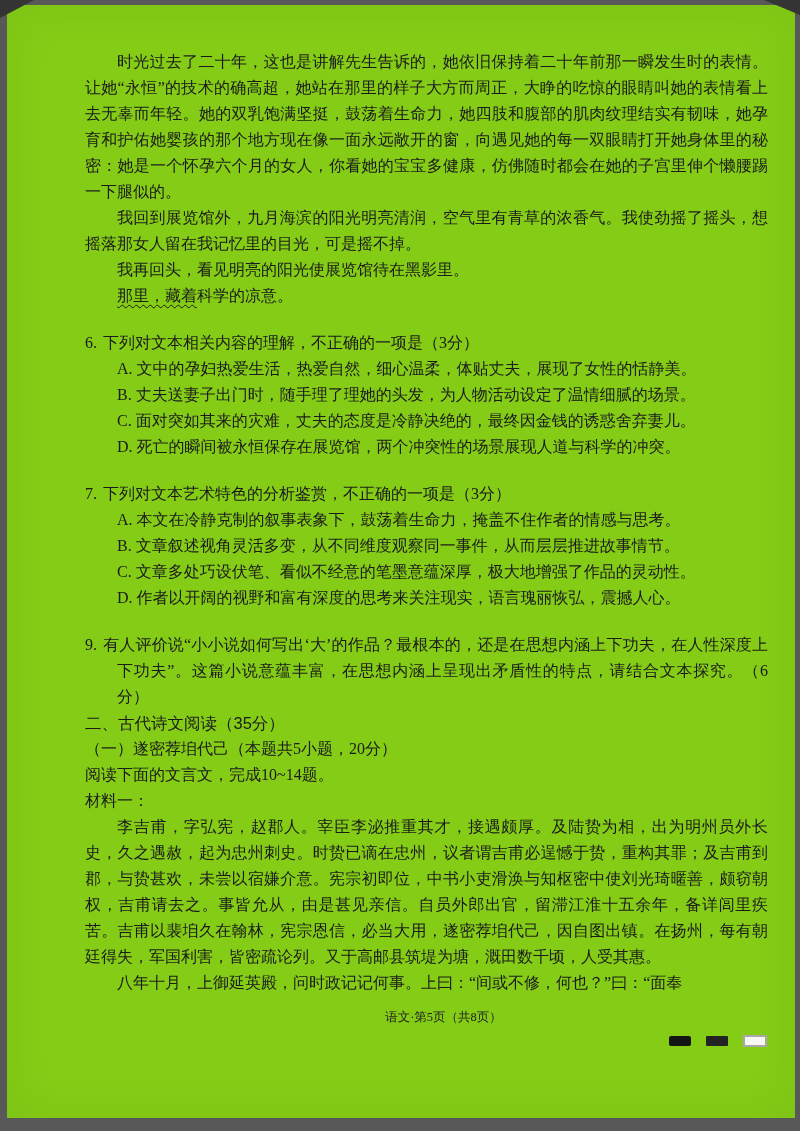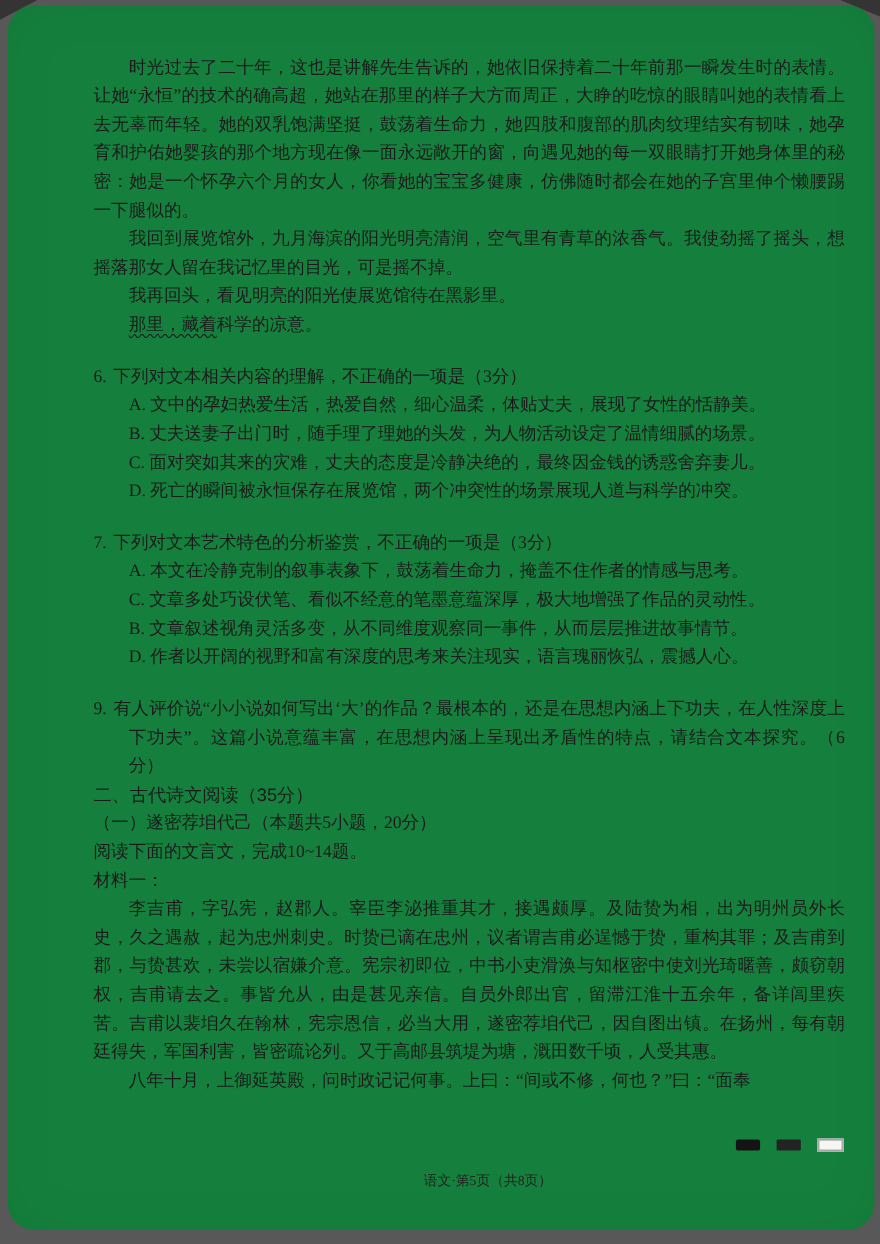--- a/index.html
+++ b/index.html
@@ -6,23 +6,22 @@
   html,body { width:800px; height:1131px; }
   body {
     position:relative;
     background:#585858;
     overflow:hidden;
     font-family:"Liberation Serif","DejaVu Serif",serif;
   }
   .page {
     position:absolute;
     left:7px; top:5px; right:5px; bottom:13px;
-    background:#15803d;
+    background:#84cc16;
     box-shadow: inset 0 0 50px rgba(0,0,0,0.05);
-    border-radius: 24px;
   }
   .corner-tl {
     position:absolute; top:0; left:0; width:0; height:0;
     border-top:18px solid #343434; border-right:34px solid transparent; z-index:5;
   }
   .corner-tr {
     position:absolute; top:0; right:0; width:0; height:0;
     border-top:15px solid #343434; border-left:36px solid transparent; z-index:5;
   }
   .content {
@@ -47,21 +46,21 @@
   .hang { padding-left:2em; text-indent:-2em;margin-top:21px; }
   .q-num { margin-right:6px; }
   .q-option { padding-left:2em; }
   .sec-title {
     font-weight:400;
     font-family:"Liberation Sans","DejaVu Sans",sans-serif;
     font-size:16.5px;
   }
   .footer {
     position:absolute;
-    top:1060px; left:0; right:0;
+    top:1004px; left:0; right:0;
     text-align:center;
     padding-left:85px;
     font-size:12.5px;
     color:#222;
   }
   .marks {
     position:absolute;
     top:1030px; right:28px;
     display:flex; gap:15px; align-items:center;
   }
@@ -91,22 +90,22 @@
       <div class="q-stem hang"><span class="q-num">6.</span><span>下列对文本相关内容的理解，不正确的一项是（3分）</span></div>
       <div class="q-option">A. 文中的孕妇热爱生活，热爱自然，细心温柔，体贴丈夫，展现了女性的恬静美。</div>
       <div class="q-option">B. 丈夫送妻子出门时，随手理了理她的头发，为人物活动设定了温情细腻的场景。</div>
       <div class="q-option">C. 面对突如其来的灾难，丈夫的态度是冷静决绝的，最终因金钱的诱惑舍弃妻儿。</div>
       <div class="q-option">D. 死亡的瞬间被永恒保存在展览馆，两个冲突性的场景展现人道与科学的冲突。</div>
     </div>
 
     <div class="q">
       <div class="q-stem hang"><span class="q-num">7.</span><span>下列对文本艺术特色的分析鉴赏，不正确的一项是（3分）</span></div>
       <div class="q-option">A. 本文在冷静克制的叙事表象下，鼓荡着生命力，掩盖不住作者的情感与思考。</div>
+      <div class="q-option">B. 文章叙述视角灵活多变，从不同维度观察同一事件，从而层层推进故事情节。</div>
       <div class="q-option">C. 文章多处巧设伏笔、看似不经意的笔墨意蕴深厚，极大地增强了作品的灵动性。</div>
-      <div class="q-option">B. 文章叙述视角灵活多变，从不同维度观察同一事件，从而层层推进故事情节。</div>
       <div class="q-option">D. 作者以开阔的视野和富有深度的思考来关注现实，语言瑰丽恢弘，震撼人心。</div>
     </div>
 
 
     <div class="q">
       <div class="q-stem hang"><span class="q-num">9.</span><span>有人评价说“小小说如何写出‘大’的作品？最根本的，还是在思想内涵上下功夫，在人性深度上下功夫”。这篇小说意蕴丰富，在思想内涵上呈现出矛盾性的特点，请结合文本探究。（6分）</span></div>
     </div>
 
     <div class="sec-title">二、古代诗文阅读（35分）</div>
     <div>（一）遂密荐垍代己（本题共5小题，20分）</div>

